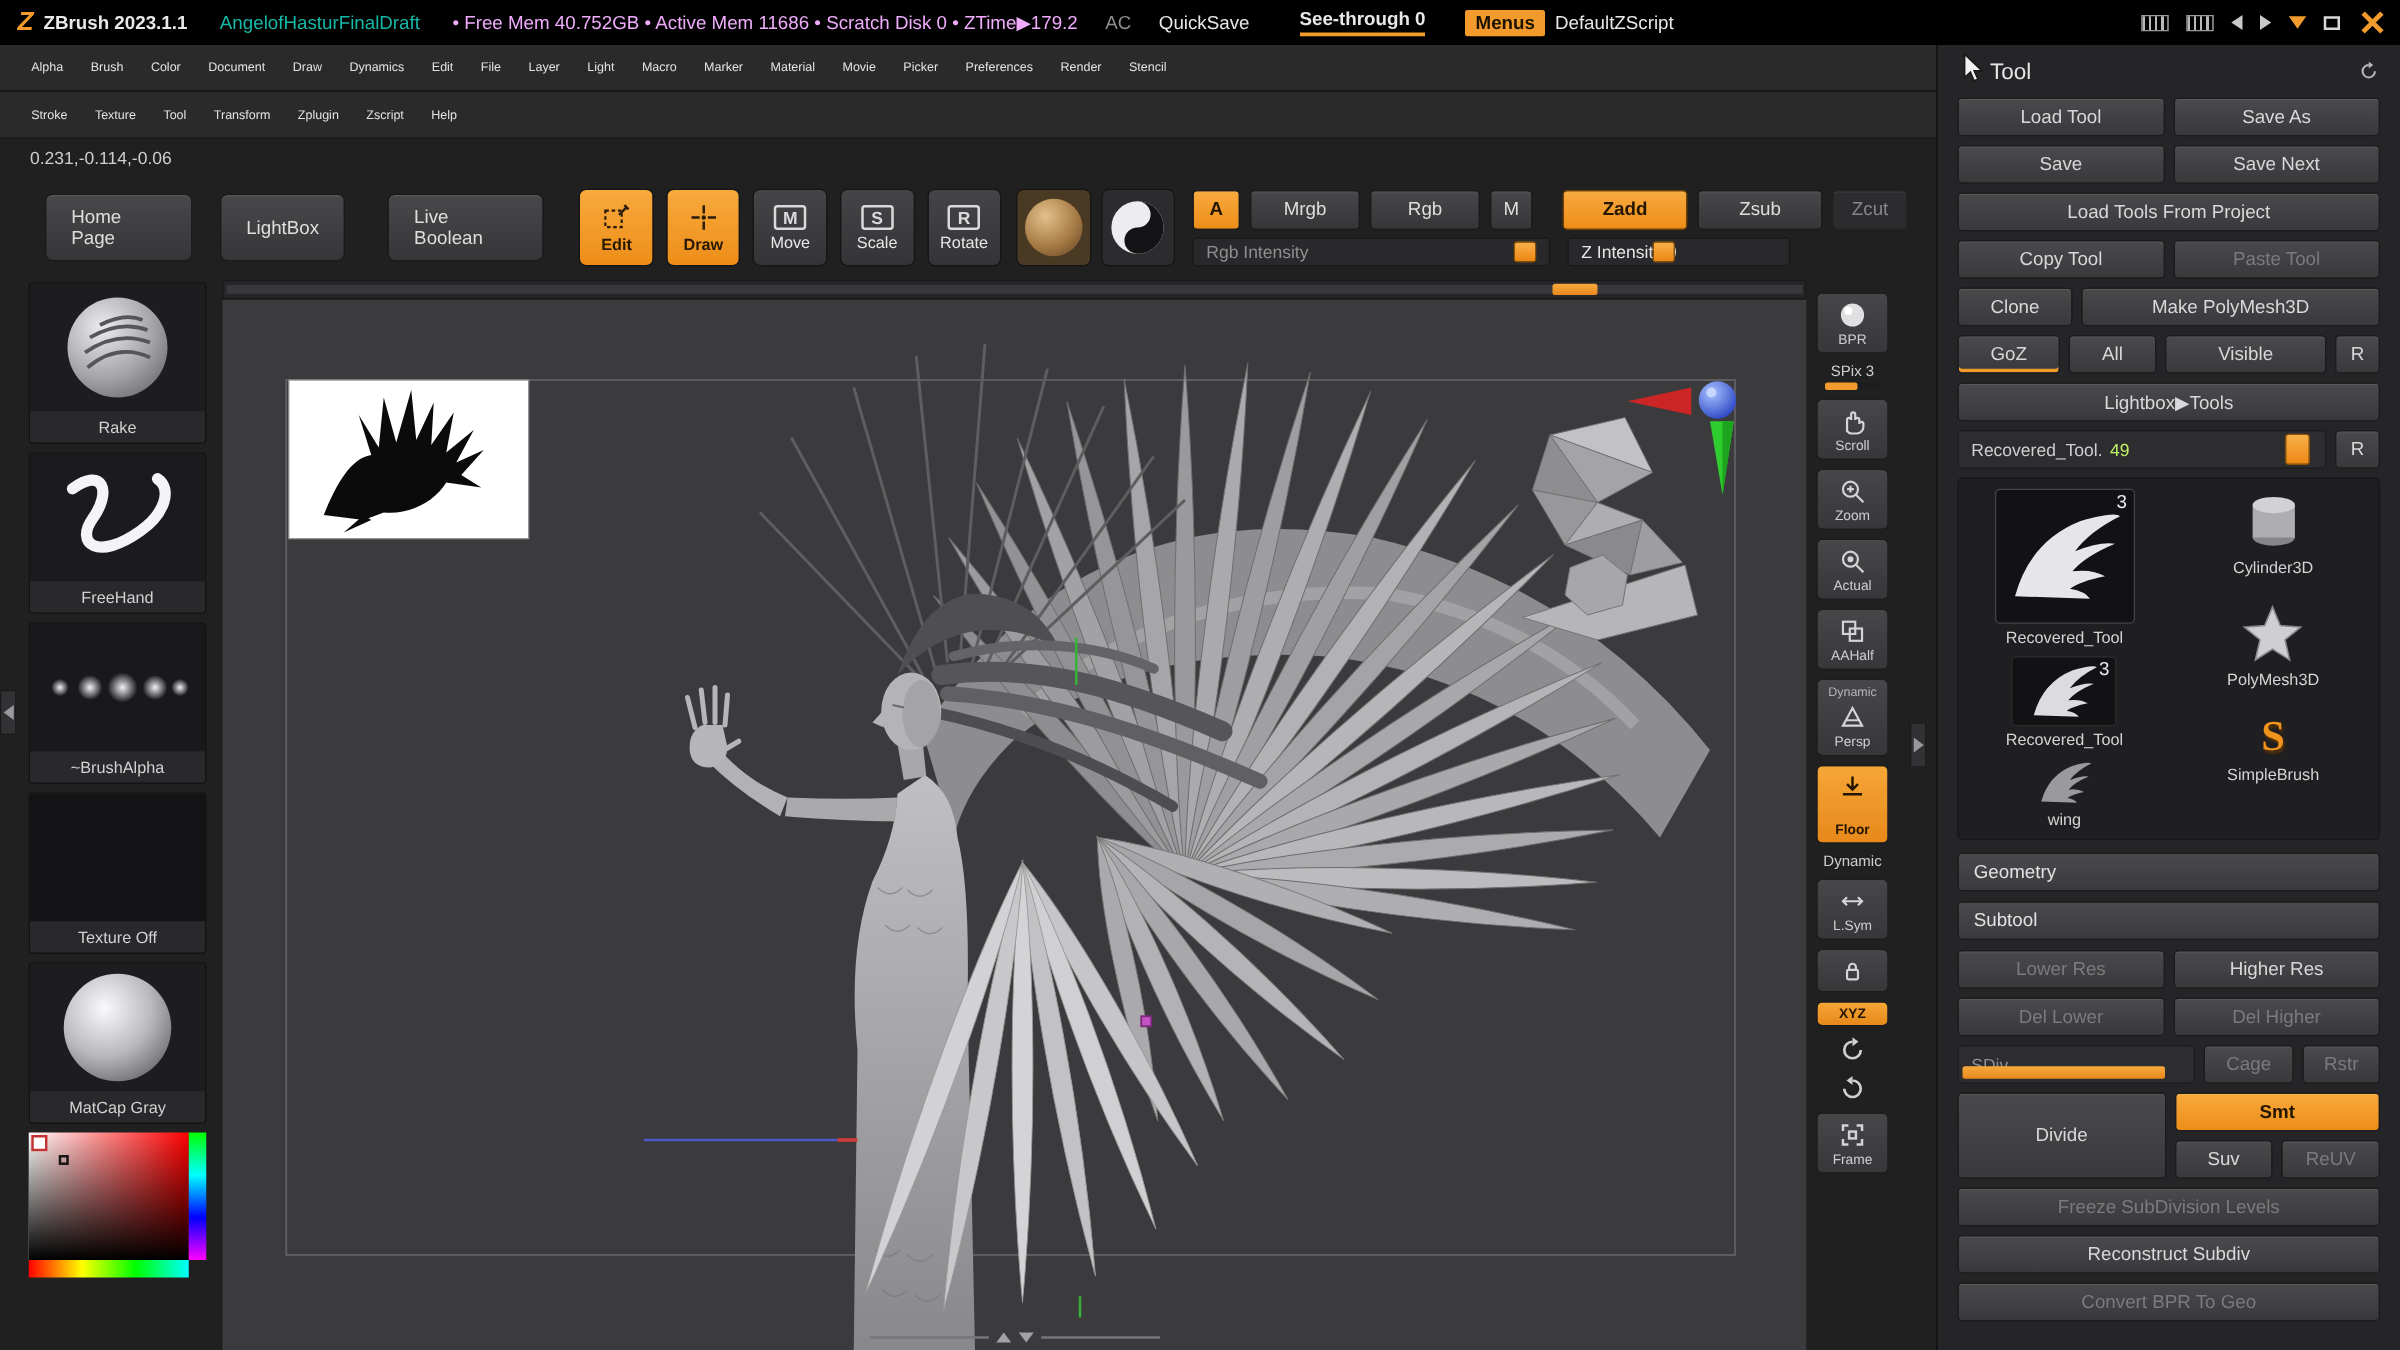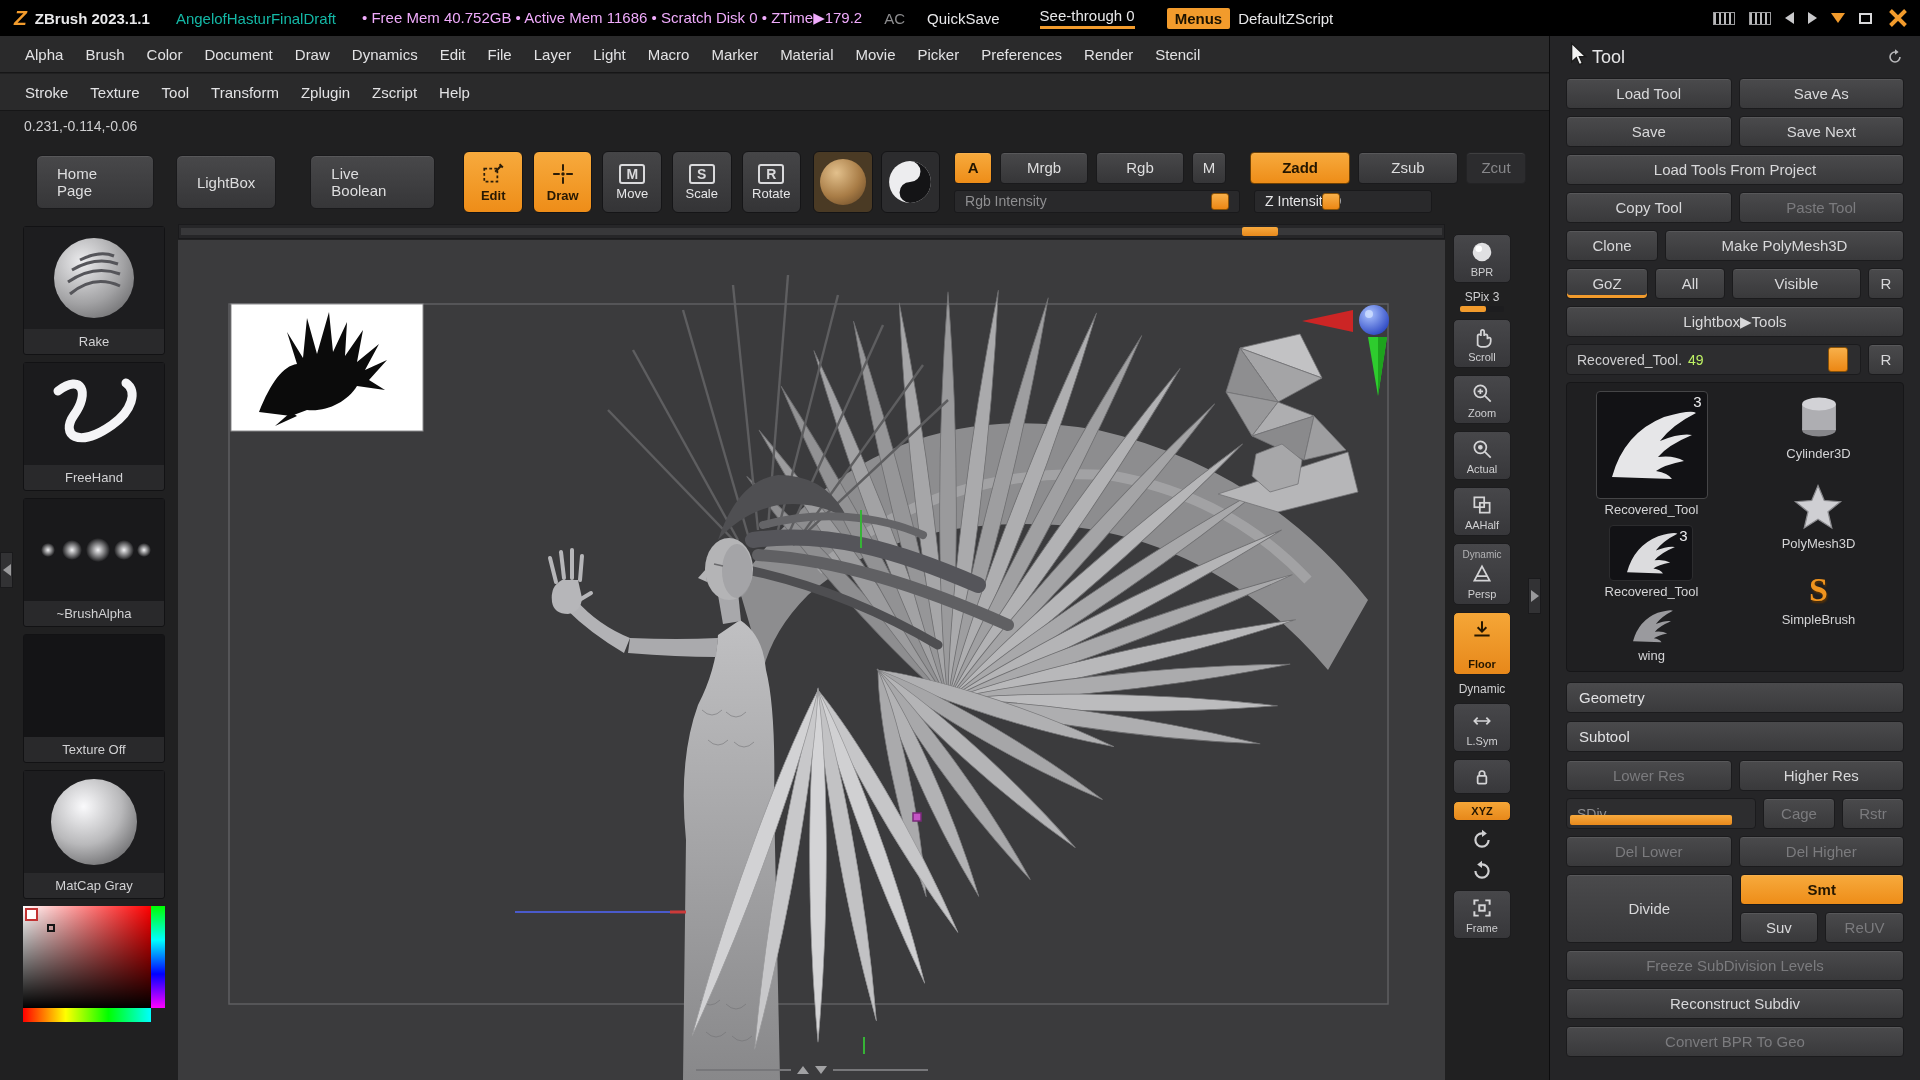--- a/index.html
+++ b/index.html
@@ -11,36 +11,36 @@
   }
   
   .titlebar { position:absolute; left:0; top:0; width:1920px; height:36px; background:#000;
     display:flex; align-items:center; padding:0 10px; font-size:15px; color:#e8e8ea; }
   .tb-logo { color:#f29b2c; font-weight:bold; font-size:21px; font-style:italic; margin:0 8px 0 4px; }
   .tb-app { font-weight:bold; }
   .tb-doc { margin-left:26px; color:#14b8a6; }
   .tb-stats { margin-left:26px; color:#f0abfc; }
   .tb-ac { margin-left:22px; color:#8d8d8f; }
   .tb-qs { margin-left:22px; }
-  .tb-st { margin-left:40px; border-bottom:3px solid #f29b2c; padding-bottom:2px; }
+  .tb-st { margin-left:40px; border-bottom:3px solid #f29b2c; padding-bottom:2px;font-weight:bold; }
   .tb-menus { margin-left:32px; background:#f29b2c; color:#1b1200; padding:2px 8px; border-radius:2px; font-weight:bold; }
   .tb-zs { margin-left:8px; }
   .tb-icons { margin-left:auto; display:flex; align-items:center; gap:14px; }
   .kbd-icon { width:22px; height:13px; border:1px solid #9a9a9c;
     background:repeating-linear-gradient(90deg,#b9b9bb 0 2px, transparent 2px 5px); }
   .tri { width:0; height:0; }
   .tri-left  { border-top:6px solid transparent; border-bottom:6px solid transparent; border-right:9px solid #c9c9cb; }
   .tri-right { border-top:6px solid transparent; border-bottom:6px solid transparent; border-left:9px solid #c9c9cb; }
   .tri-down-o{ border-left:7px solid transparent; border-right:7px solid transparent; border-top:10px solid #f29b2c; }
   .restore-icon { width:13px; height:11px; border:2px solid #d9d9db; }
   
   .menurow { position:absolute; left:0; width:1549px; height:37px; background:#2a2a2b;
     border-bottom:1px solid #161617; display:flex; align-items:center; padding:0 14px; }
   .menurow1 { top:36px; } .menurow2 { top:74px; }
-  .menu-item { padding:0 11px; font-size:15px; color:#e2e2e4; cursor:default; }
+  .menu-item { padding:0 11px; font-size:10px; color:#e2e2e4; cursor:default; }
   .coords { position:absolute; left:24px; top:118px; font-size:14px; color:#cfcfd1; }
   
   .shelf { position:absolute; left:36px; top:142px; width:1490px; height:80px;
     display:flex; align-items:center; }
   .btn { background:linear-gradient(#48484a,#363638); border:1px solid #1a1a1c; border-radius:6px;
     color:#dededf; font-size:15px; display:flex; align-items:center; justify-content:center;
     box-shadow:inset 0 1px 0 rgba(255,255,255,.09); cursor:pointer; }
   .shelf-big { height:54px; padding:0 20px; }
   .tool-sq { width:62px; height:62px; border-radius:6px; display:flex; flex-direction:column;
     align-items:center; justify-content:center; gap:2px; font-size:13px; cursor:pointer;
@@ -692,30 +692,30 @@
     </div>
 
     <div class="section-bar">Geometry</div>
     <div class="section-bar">Subtool</div>
 
     <div class="prow">
       <div class="t-btn grow disabled">Lower Res</div>
       <div class="t-btn grow">Higher Res</div>
     </div>
     <div class="prow">
+      <div class="t-btn grow disabled">Del Lower</div>
+      <div class="t-btn grow disabled">Del Higher</div>
+    </div>
+    <div class="prow">
       <div class="t-slider">
         <span class="dim">SDiv</span>
         <div class="sdiv-bar"></div>
       </div>
       <div class="t-btn disabled" style="width:72px">Cage</div>
       <div class="t-btn disabled" style="width:62px">Rstr</div>
-    </div>
-    <div class="prow">
-      <div class="t-btn grow disabled">Del Lower</div>
-      <div class="t-btn grow disabled">Del Higher</div>
     </div>
     <div class="prow">
       <div class="t-btn grow" style="height:69px">Divide</div>
       <div class="grow" style="display:flex;flex-direction:column;gap:7px">
         <div class="t-btn orange">Smt</div>
         <div style="display:flex;gap:7px">
           <div class="t-btn grow">Suv</div>
           <div class="t-btn grow disabled">ReUV</div>
         </div>
       </div>

